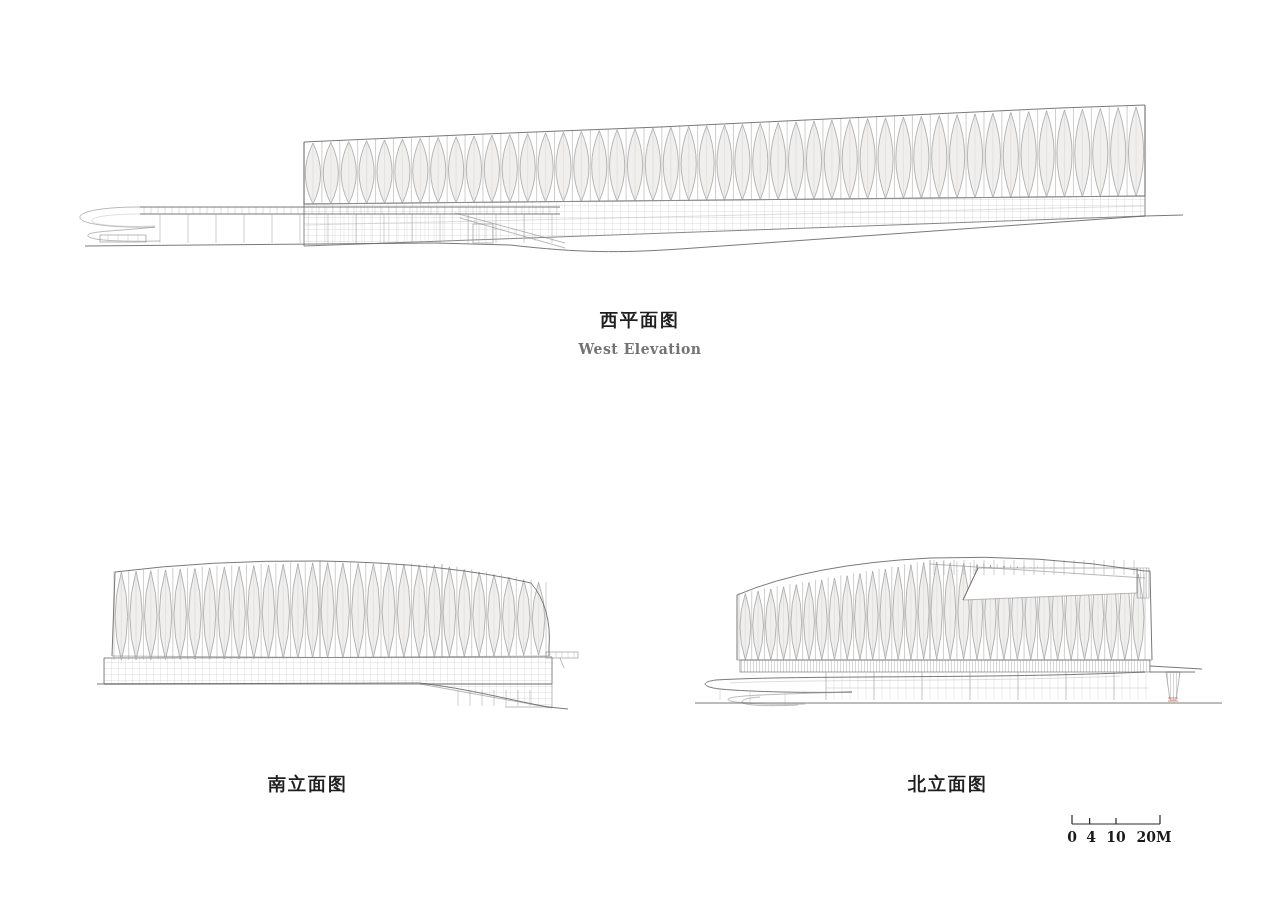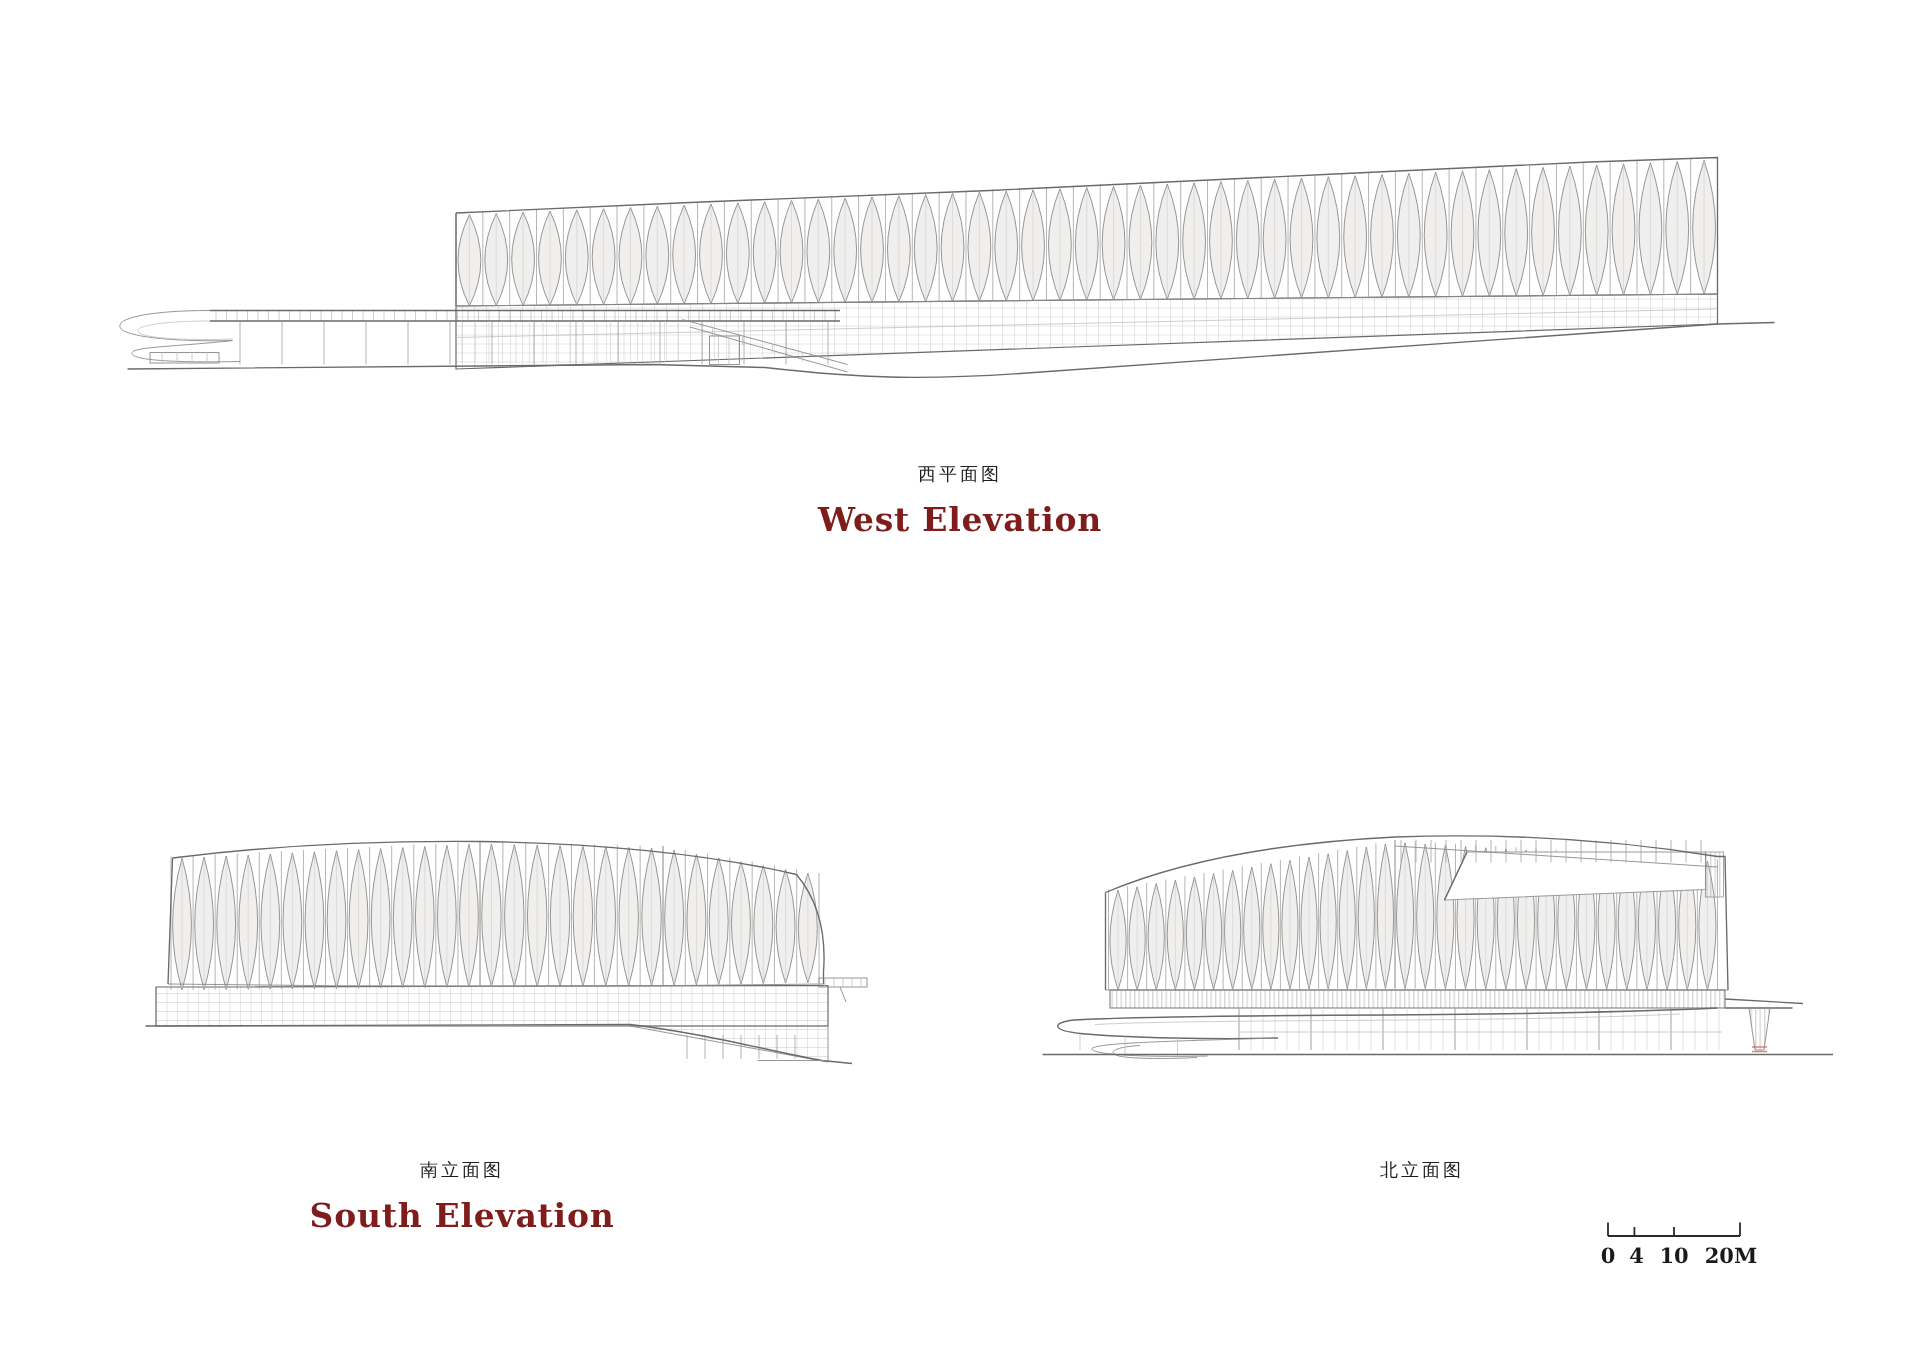--- a/index.html
+++ b/index.html
@@ -4,23 +4,23 @@
 <style>
   :root{
     --line:#8a8a8a; --line-dark:#6a6a6a; --line-light:#bdbdbd;
     --spike-fill:#f0efee; --text:#1f1f1f; --red:#c9605a; --bg:#ffffff;
   }
   html,body{margin:0;padding:0;background:var(--bg);}
   #sheet{position:relative;width:1280px;height:904px;background:var(--bg);overflow:hidden;
          font-family:"Liberation Sans",sans-serif;color:var(--text);}
   .drawing{position:absolute;}
   .caption{position:absolute;text-align:center;}
-  .label-zh{font-size:12px;font-weight:400;letter-spacing:2px;color:var(--text);
+  .label-zh{font-size:18px;font-weight:700;letter-spacing:2px;color:var(--text);
             font-family:"DejaVu Sans",sans-serif;}
-  .label-en{font-size:22px;margin-top:9px;color:#7f1d1d;
+  .label-en{font-size:14px;margin-top:9px;color:#737373;
             font-family:"DejaVu Serif","Liberation Serif",serif;font-weight:600;letter-spacing:0.5px;}
   
   .spike{fill:var(--spike-fill);stroke:var(--line);stroke-width:0.6;}
   .cable{stroke:#9c9c9c;stroke-width:0.5;}
   .cable-light{stroke:#cfcfcf;stroke-width:0.4;}
   .edge{fill:none;stroke:var(--line-dark);stroke-width:0.9;}
   .edge-thin{fill:none;stroke:var(--line);stroke-width:0.6;}
   .faint{fill:none;stroke:var(--line-light);stroke-width:0.5;}
   .gridpoly{stroke:var(--line-dark);stroke-width:0.8;}
   .scaletext{font-family:"DejaVu Serif","Liberation Serif",serif;font-size:14px;font-weight:600;fill:#1a1a1a;}
@@ -634,21 +634,20 @@
     <path class="edge" d="M5,155 H532"></path>
   </svg>
 
   <div class="caption" style="left:0;top:308px;width:1280px;">
     <div class="label-zh">西平面图</div>
     <div class="label-en">West Elevation</div>
   </div>
 
   <div class="caption" style="left:108px;top:772px;width:400px;text-align:center;">
     <div class="label-zh">南立面图</div>
-    <div class="label-en">South Elevation</div>
   </div>
 
   <div class="caption" style="left:748px;top:772px;width:400px;text-align:center;">
     <div class="label-zh">北立面图</div>
   </div>
 
   <svg class="drawing" style="left:1055px;top:806px;" width="150" height="45" viewBox="0 0 150 45">
     <path d="M17,18 H105" stroke="#2a2a2a" stroke-width="1.2" fill="none"></path>
     <path d="M17,18 V9 M105,18 V9 M34.6,18 V12 M61,18 V12" stroke="#2a2a2a" stroke-width="1.2" fill="none"></path>
     <text x="17" y="36" text-anchor="middle" class="scaletext">0</text>

